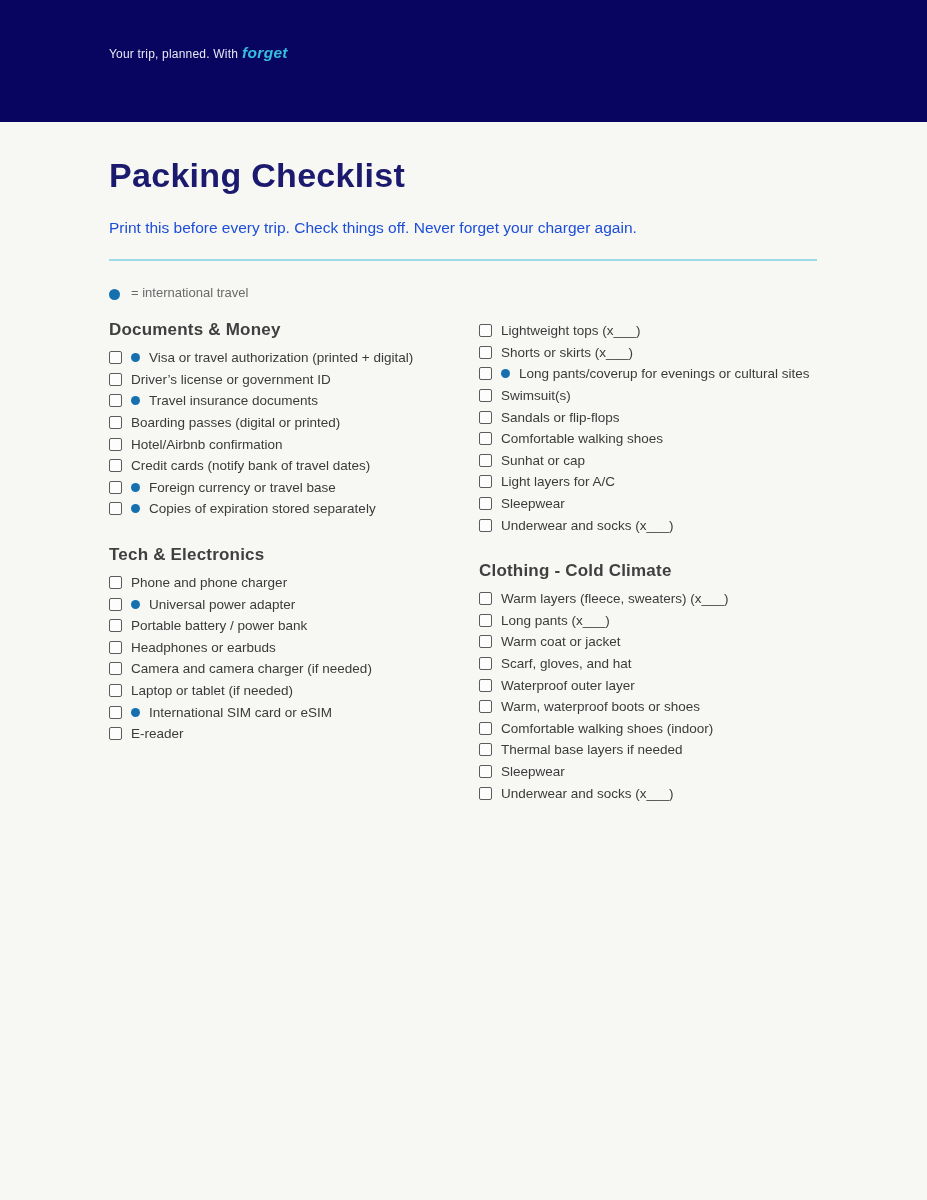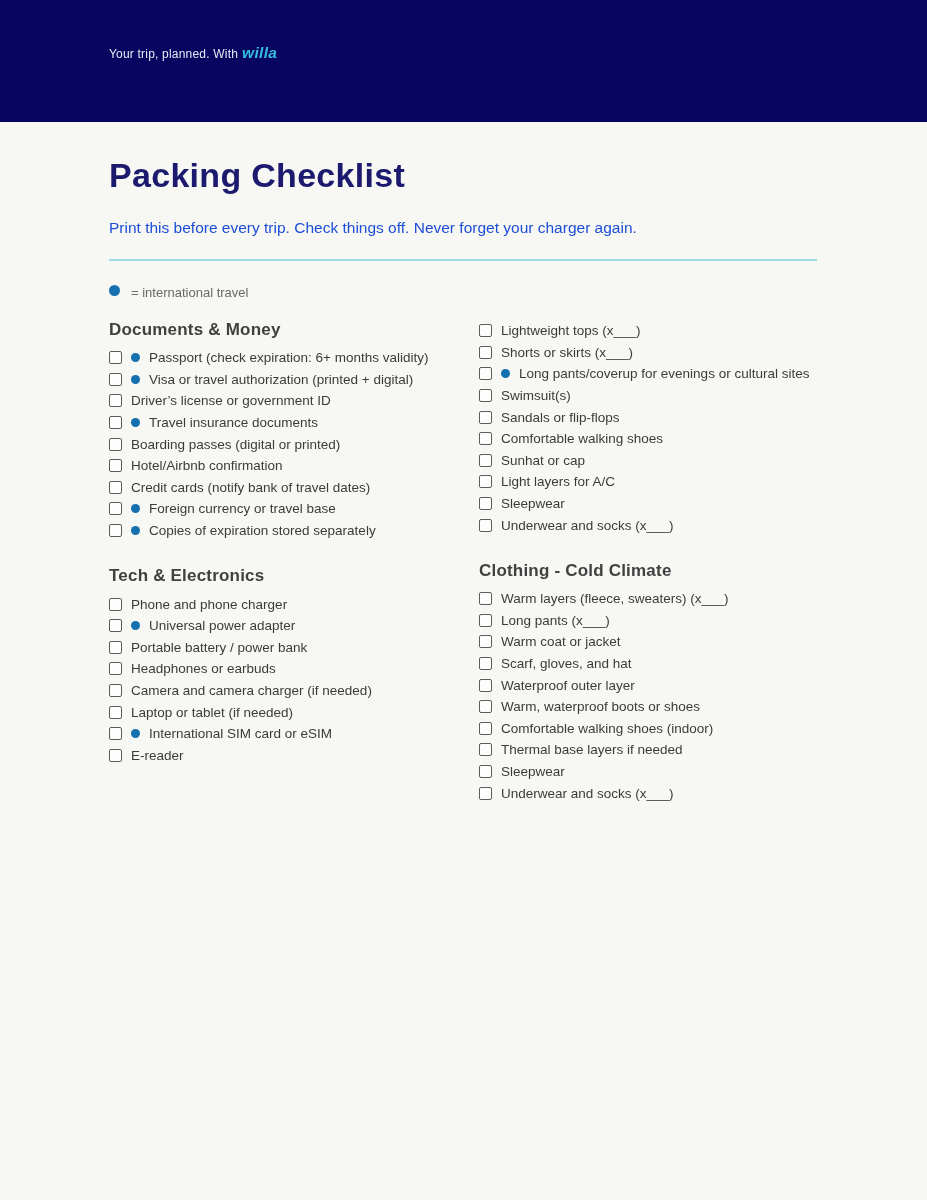--- a/index.html
+++ b/index.html
@@ -45,21 +45,21 @@
     margin-bottom: 22px;
   }
   .divider {
     height: 2px;
     background: #9fdbe7;
     border: none;
     margin-bottom: 24px;
   }
   .legend {
     display: flex;
-    align-items: flex-start;
+    align-items: flex-end;
     gap: 11px;
     margin-bottom: 20px;
   }
   .legend-dot {
     width: 11px;
     height: 11px;
     border-radius: 50%;
     flex: 0 0 auto;
   }
   .legend-label {
@@ -103,43 +103,38 @@
   .item-label {
     color: #3b3b3b;
     font-size: 13.5px;
     white-space: nowrap;
   }
 </style>
 </head>
 <body>
 
 <div class="header" style="background: rgb(7, 5, 96);">
-  <span class="tagline">Your trip, planned. With</span><span class="brand" style="color: rgb(53, 190, 221);">willa</span>
+  <span class="tagline">Your trip, planned. With</span><span class="brand" style="color: rgb(53, 190, 221);">forget</span>
 </div>
 
 <div class="content">
   <h1 class="page-title">Packing Checklist</h1>
   <p class="subtitle">Print this before every trip. Check things off. Never forget your charger again.</p>
   <hr class="divider" style="background: rgb(159, 219, 231);">
   <div class="legend">
     <span class="legend-dot" style="background: rgb(20, 112, 175);"></span>
     <span class="legend-label">= international travel</span>
   </div>
   <div class="columns">
     <div class="col">
         <div class="section">
           <h2 class="section-title">Documents &amp; Money</h2>
           <div class="item">
             <span class="checkbox"></span>
             <span class="intl-dot" style="background: rgb(20, 112, 175);"></span>
-            <span class="item-label">Passport (check expiration: 6+ months validity)</span>
-          </div>
-          <div class="item">
-            <span class="checkbox"></span>
-            <span class="intl-dot" style="background: rgb(20, 112, 175);"></span>
             <span class="item-label">Visa or travel authorization (printed + digital)</span>
           </div>
           <div class="item">
             <span class="checkbox"></span>
             <span class="item-label">Driver’s license or government ID</span>
           </div>
           <div class="item">
             <span class="checkbox"></span>
             <span class="intl-dot" style="background: rgb(20, 112, 175);"></span>
             <span class="item-label">Travel insurance documents</span>

